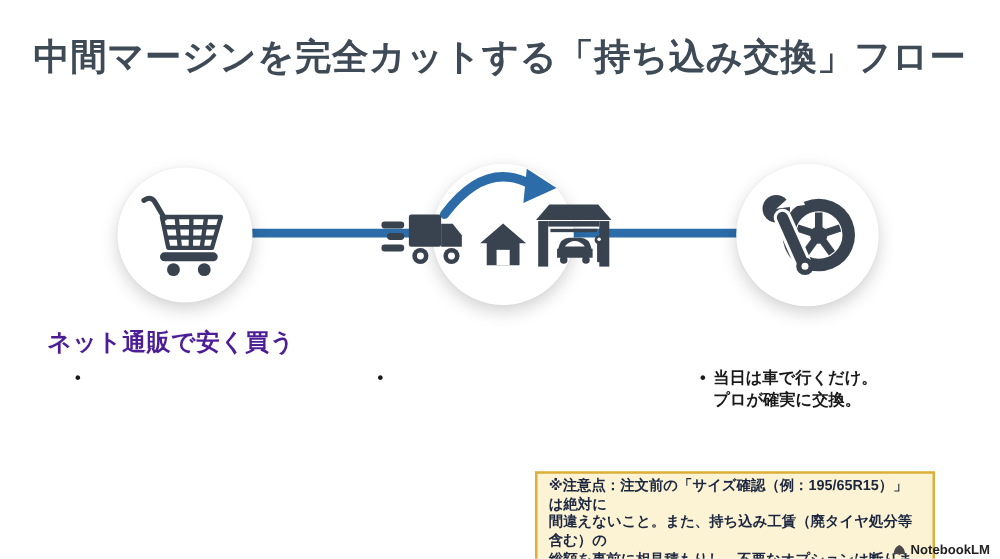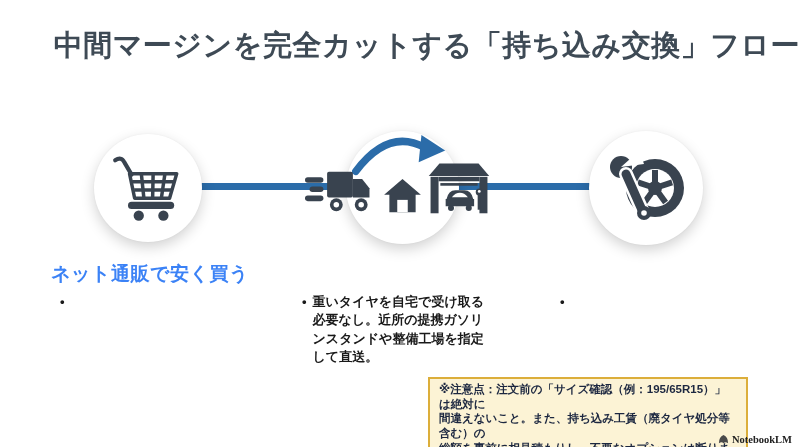--- a/index.html
+++ b/index.html
@@ -7,21 +7,21 @@
   body {
     font-family:"Liberation Sans","DejaVu Sans",sans-serif;
     background:#ffffff;
     position:relative;
     overflow:hidden;
   }
   .page { position:absolute; inset:0; background:#ffffff; }
 
   .title {
     position:absolute; top:26px; left:0; right:0;
-    text-align:right;
+    text-align:center;
     font-size:29px; font-weight:800; letter-spacing:0.5px;
     color:#3e4a55;
   }
 
   .connector {
     position:absolute; left:200px; top:183px;
     width:392px; height:7px; background:#2b6ca9;
   }
 
   .circle {
@@ -29,22 +29,22 @@
     box-shadow:0 5px 14px rgba(0,0,0,0.18), 0 0 2px rgba(0,0,0,0.05);
     display:flex; align-items:center; justify-content:center;
   }
   .c1 { left:94px;  top:134px; width:108px; height:108px; }
   .c2 { left:346px; top:131px; width:113px; height:113px; }
   .c3 { left:589px; top:131px; width:114px; height:114px; }
 
   .abs { position:absolute; }
 
   .step-heading {
-    position:absolute; top:261px; text-align:center;
-    font-size:19px; font-weight:800; color:#3b82f6; letter-spacing:0.5px;
+    position:absolute; top:261px; 
+    font-size:19px; font-weight:800; color:#4c1d95; letter-spacing:0.5px;
   }
   .h1 { left:38px;  width:224px; }
   .h2 { left:295px; width:215px; }
   .h3 { left:543px; width:245px; }
 
   .bullet {
     position:absolute; top:293px; display:flex;
     font-size:13px; font-weight:700; color:#191919; line-height:1.42;
   }
   .b1 { left:60px;  width:208px; }
@@ -57,21 +57,21 @@
     position:absolute; left:428px; top:377px; width:320px;
     background:#fcf3d5; border:2px solid #dcae3a;
     padding:3px 9px;
     font-size:11.5px; font-weight:700; line-height:1.28;
     color:#1c2740; white-space:pre-line;
   }
 
   .watermark {
     position:absolute; top:434px; right:8px;
     display:flex; align-items:center; gap:3px;
-    font-size:10.5px; font-weight:700; color:#222222;font-family:Liberation Serif, serif;
+    font-size:10.5px; font-weight:700; color:#222222;
   }
 </style>
 </head>
 <body>
 
 <div class="page">
 
   <div class="title">中間マージンを完全カットする「持ち込み交換」フロー</div>
 
   <div class="connector"></div>
@@ -159,27 +159,25 @@
     </svg>
   </div>
 
   <div class="step-heading h1">ネット通販で安く買う</div>
 
   <div class="bullet b1">
     <span class="dot">•</span>
   </div>
   <div class="bullet b2">
     <span class="dot">•</span>
-    <span class="txt">重いタイヤを自宅で受け取る
-必要なし。近所の提携ガソリ
-ンスタンドや整備工場を指定
-して直送。</span>
   </div>
   <div class="bullet b3">
     <span class="dot">•</span>
+    <span class="txt">当日は車で行くだけ。
+プロが確実に交換。</span>
   </div>
 
   <div class="note-box">※注意点：注文前の「サイズ確認（例：195/65R15）」は絶対に
 間違えないこと。また、持ち込み工賃（廃タイヤ処分等含む）の
 総額を事前に相見積もりし、不要なオプションは断りましょう。</div>
 
   <div class="watermark">
     <svg width="11" height="11" viewBox="0 0 12 12">
       <path d="M1 10 Q1 3 6 1 Q11 3 11 10 Q8 8 6 10 Q4 8 1 10 Z" fill="#4a4a4a"></path>
     </svg>

